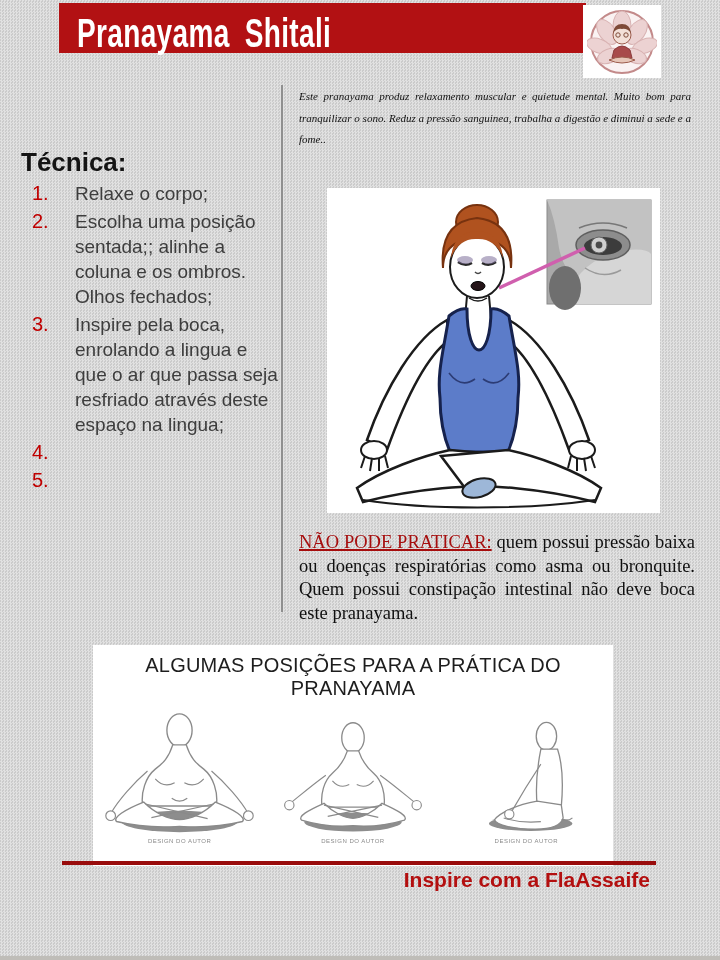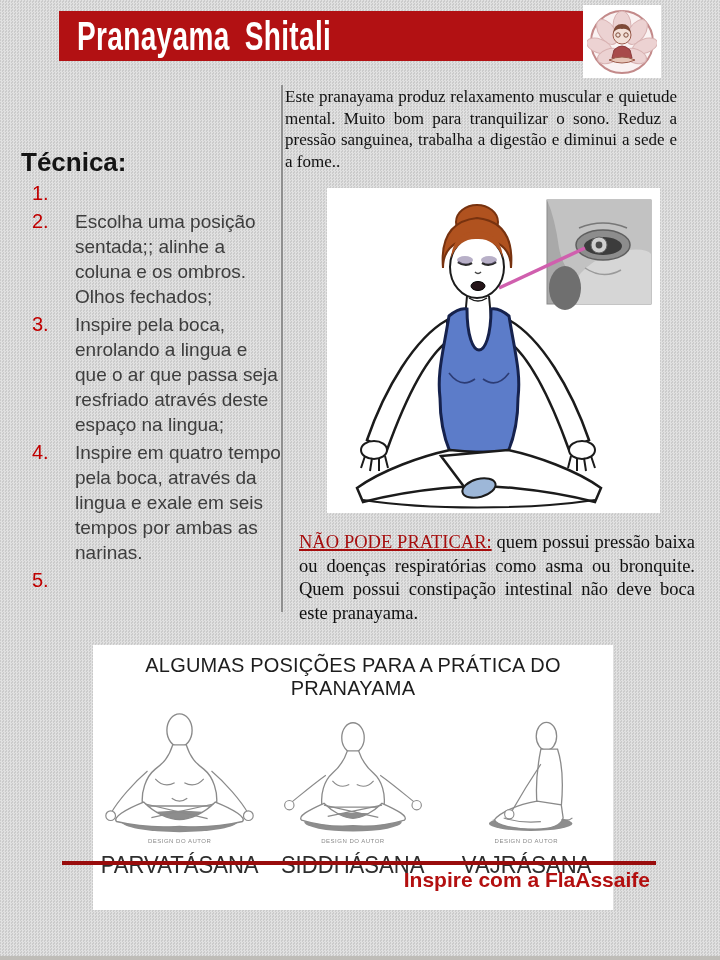--- a/index.html
+++ b/index.html
@@ -7,21 +7,21 @@
        font-family:"Liberation Sans", sans-serif;}
   #slide{position:relative;width:720px;height:960px;
          background-color:#d5d5d5;
          background-image:repeating-conic-gradient(rgba(255,255,255,.28) 0% 25%, rgba(120,120,120,.10) 0% 50%);
          background-size:3px 3px;}
   #bottom-edge{position:absolute;left:0;bottom:0;width:720px;height:4px;
                background:#bfbdb8;}
 
   
   #title-banner{position:absolute;left:59px;top:3px;width:527px;height:50px;
-                background:var(--banner_red,#B21113);display:flex;align-items:center;margin-top:8px;}
+                background:var(--banner_red,#B21113);display:flex;align-items:flex-end;}
   #title-banner .title-text{color:#ffffff;font-weight:bold;font-size:40px;
                 line-height:1;white-space:nowrap;word-spacing:10px;
                 display:inline-block;transform:scaleX(.70);transform-origin:0 50%;
                 margin-left:18px;letter-spacing:.5px;}
   #logo-box{position:absolute;left:583px;top:5px;width:78px;height:73px;
             background:#ffffff;display:flex;align-items:center;justify-content:center;}
 
   
   #tecnica-heading{position:absolute;left:21px;top:147px;font-size:26px;
                    font-weight:bold;color:#141414;}
@@ -29,31 +29,31 @@
   .step{display:flex;margin-bottom:3px;}
   .step-num{width:43px;flex:none;color:var(--accent_red,#C00000);
             font-size:20px;line-height:25px;}
   .step-text{flex:1;color:#3d3d3d;font-size:19px;line-height:25px;}
 
   #column-divider{position:absolute;left:281px;top:85px;width:2px;height:527px;
                   background:#8f8f8f;}
 
   
   .serif{font-family:"Liberation Serif", serif;}
-  #intro-paragraph{position:absolute;left:285px;top:86px;width:392px;
-                   font-size:17px;line-height:21.5px;text-align:justify;color:#101010;}
+  #intro-paragraph{position:absolute;left:299px;top:86px;width:392px;
+                   font-size:11px;line-height:21.5px;text-align:justify;color:#101010;font-style:italic;}
   #pose-image-box{position:absolute;left:327px;top:188px;width:333px;height:325px;
                   background:#ffffff;}
   #warning-paragraph{position:absolute;left:299px;top:531px;width:396px;
                      font-size:18.5px;line-height:23.5px;text-align:justify;color:#101010;}
   #warning-paragraph .warning-lead{color:var(--dark_red,#A60E0E);font-weight:normal;
                      text-decoration:underline;text-decoration-thickness:2px;}
 
   
-  #positions-box{position:absolute;left:93px;top:645px;width:520px;height:265px;
+  #positions-box{position:absolute;left:93px;top:645px;width:520px;height:221px;
                  background:#ffffff;}
   #positions-title{margin-top:9px;text-align:center;font-size:20px;color:#1d1d1d;
                    letter-spacing:.2px;}
   #figures-row{display:flex;width:100%;height:142px;margin-top:2px;}
   .figure-cell{flex:1;display:flex;flex-direction:column;align-items:center;justify-content:flex-end;}
   .figure-credit{font-size:6px;color:#8a8a8a;margin-top:1px;letter-spacing:.5px;}
   #labels-row{display:flex;width:100%;margin-top:8px;}
   .pose-label{flex:1;text-align:center;font-size:23px;color:#2e2e2e;
               transform:scaleX(.96);}
 
@@ -96,32 +96,32 @@
         </g>
       </svg>
     </span>
   </div>
 
   <div id="tecnica-heading">Técnica:</div>
 
   <div id="steps">
     <div class="step">
       <span class="step-num">1.</span>
+      <span class="step-text">Relaxe o corpo;</span>
     </div>
     <div class="step">
       <span class="step-num">2.</span>
       <span class="step-text">Escolha uma posição sentada;; alinhe a coluna e os ombros. Olhos fechados;</span>
     </div>
     <div class="step">
       <span class="step-num">3.</span>
       <span class="step-text">Inspire pela boca, enrolando a lingua e que o ar que passa seja resfriado através deste espaço na lingua;</span>
     </div>
     <div class="step">
       <span class="step-num">4.</span>
-      <span class="step-text">Inspire em quatro tempo pela boca, através da lingua e exale em seis tempos por ambas as narinas.</span>
     </div>
     <div class="step">
       <span class="step-num">5.</span>
     </div>
   </div>
 
   <div id="column-divider"></div>
 
   <div id="intro-paragraph" class="serif">Este pranayama produz relaxamento muscular e quietude mental. Muito bom para tranquilizar o sono. Reduz a pressão sanguinea, trabalha a digestão e diminui a sede e a fome..</div>
 
@@ -242,24 +242,19 @@
             <path d="M86,48 C74,66 62,86 54,100"></path>
             <path d="M46,106 q18,6 40,4"></path>
             <path d="M108,108 q8,2 12,-2"></path>
           </g>
           <circle cx="52" cy="102" r="5" fill="#ffffff" stroke="#8a8a8a" stroke-width="1.2"></circle>
         </svg>
         <div class="figure-credit">DESIGN DO AUTOR</div>
       </div>
 
     </div>
-    <div id="labels-row">
-      <div class="pose-label">PARVATÁSANA</div>
-      <div class="pose-label">SIDDHÁSANA</div>
-      <div class="pose-label">VAJRÁSANA</div>
-    </div>
   </div>
 
   <div id="footer-rule"></div>
   <div id="footer-text">Inspire com a FlaAssaife</div>
 
   <div id="bottom-edge"></div>
 </div>
 
 </body></html>

